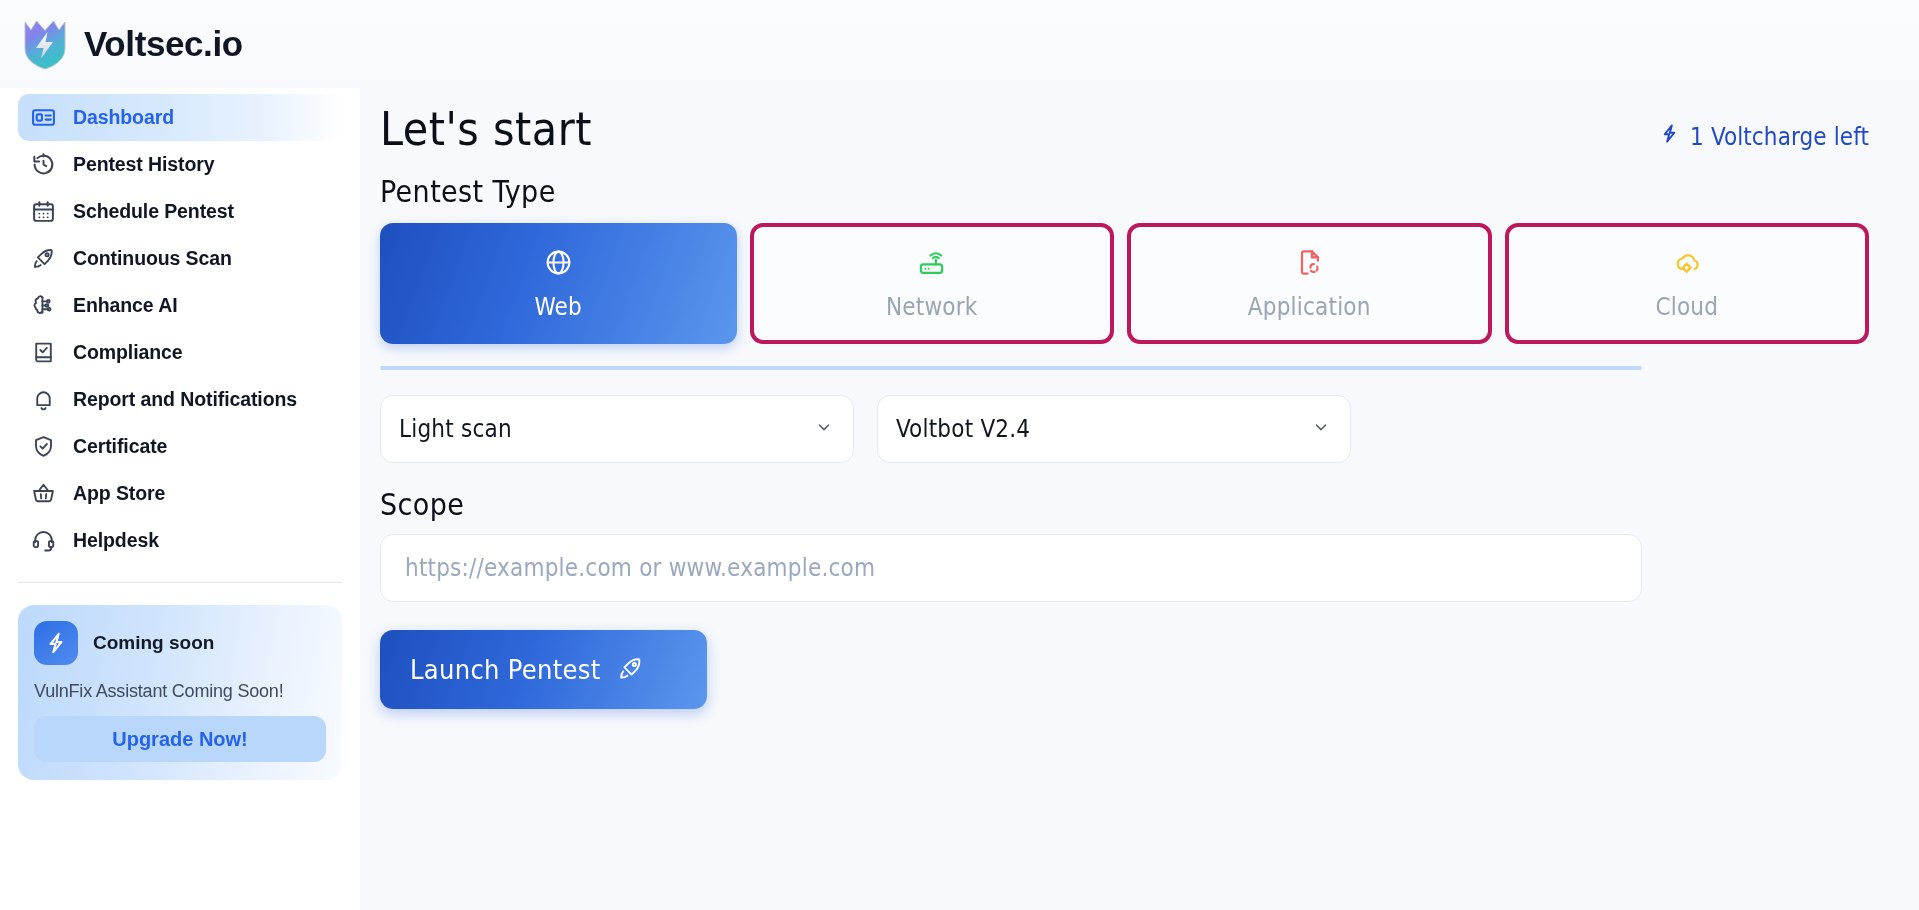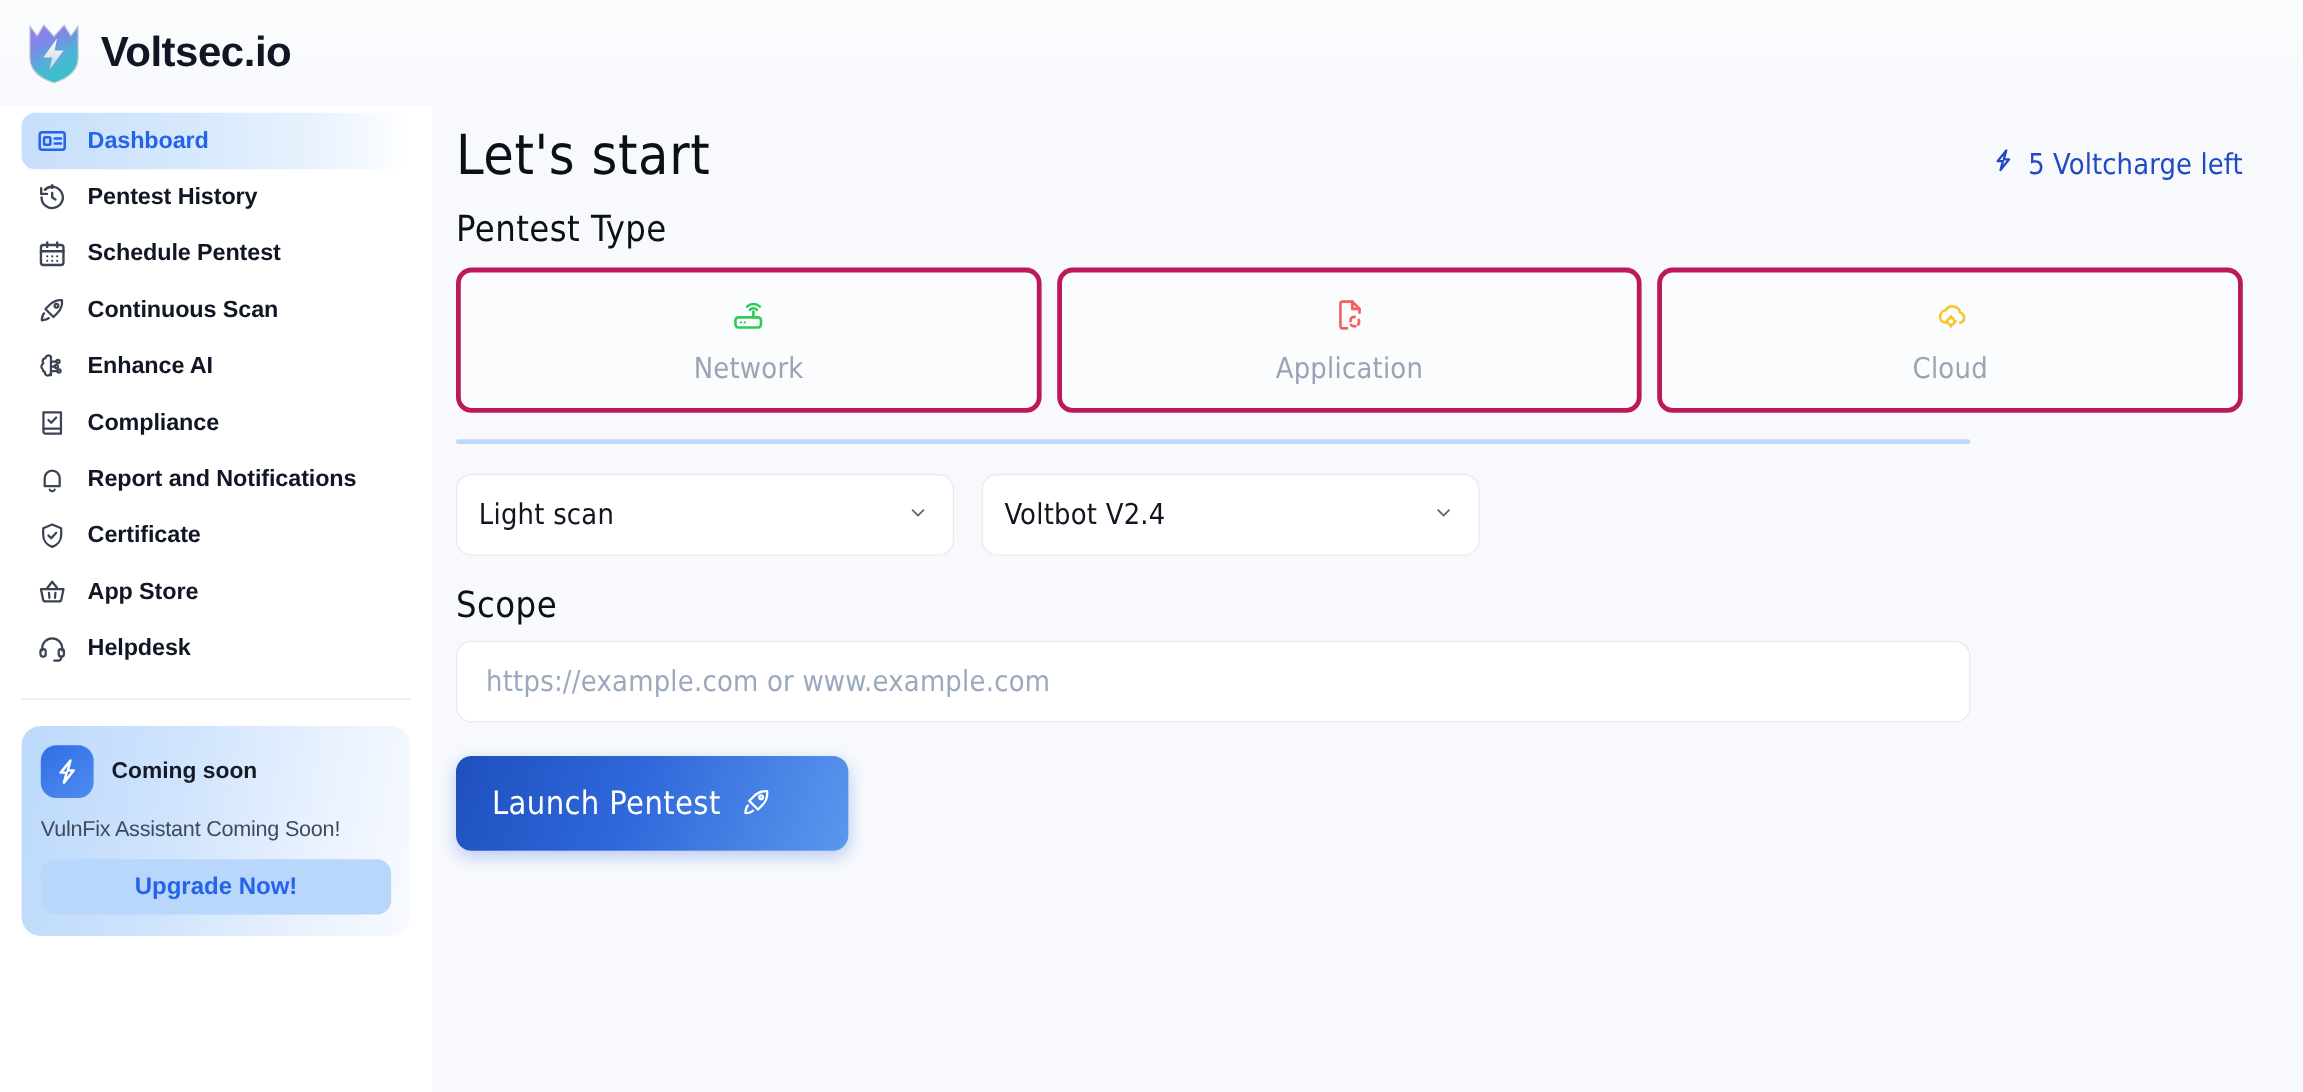--- a/index.html
+++ b/index.html
@@ -200,21 +200,21 @@
     height: 4px;
     width: 1262px;
     border-radius: 3px;
     background: #bedaf8;
   }
 
   
   .settings-wrap { margin-top: 25px; }
   .selects { margin-top: 12px; display: flex; gap: 23px; }
   .select {
-    width: 415px;
+    width: 474px;
     height: 68px;
     border-radius: 13px;
     border: 1px solid #e4eaf2;
     background: #ffffff;
     display: flex;
     align-items: center;
     justify-content: space-between;
     padding: 0 20px 0 18px;
     cursor: pointer;
   }
@@ -442,29 +442,39 @@
     <main class="main">
 
       <div class="main-head">
         <h1 class="page-title">Let's start</h1>
         <div class="credits">
           <span>
             <svg width="23" height="23" viewBox="0 0 24 24" fill="none" stroke="#2149c4" stroke-width="2" stroke-linecap="round" stroke-linejoin="round">
               <path d="M14.5 3.5 7 12.8h4.6L9.5 20.5 17 11.2h-4.6Z"></path>
             </svg>
           </span>
-          <span>5 Voltcharge left</span>
+          <span>1 Voltcharge left</span>
         </div>
       </div>
 
       
       <section class="types-wrap">
         <h2 class="section-title">Pentest Type</h2>
         <div class="types">
 
+          <div class="type-card selected">
+            <span class="type-ico">
+              <svg width="29" height="29" viewBox="0 0 24 24" fill="none" stroke="#ffffff" stroke-width="1.7" stroke-linecap="round" stroke-linejoin="round">
+                <circle cx="12" cy="12" r="9"></circle>
+                <line x1="3" y1="12" x2="21" y2="12"></line>
+                <ellipse cx="12" cy="12" rx="4.2" ry="9"></ellipse>
+              </svg>
+            </span>
+            <span class="type-label">Web</span>
+          </div>
 
           <div class="type-card">
             <span class="type-ico">
               <svg width="29" height="29" viewBox="0 0 24 24" fill="none" stroke="#2ecc56" stroke-width="1.8" stroke-linecap="round" stroke-linejoin="round">
                 <rect x="3.2" y="13.6" width="17.6" height="7" rx="2"></rect>
                 <circle cx="7" cy="17.1" r="0.8" fill="#2ecc56" stroke="none"></circle>
                 <circle cx="9.6" cy="17.1" r="0.8" fill="#2ecc56" stroke="none"></circle>
                 <line x1="15.6" y1="13.6" x2="15.6" y2="9.6"></line>
                 <path d="M13.2 8.4a3.4 3.4 0 0 1 4.8 0"></path>
                 <path d="M11.2 6.2a6.2 6.2 0 0 1 8.8 0"></path>

